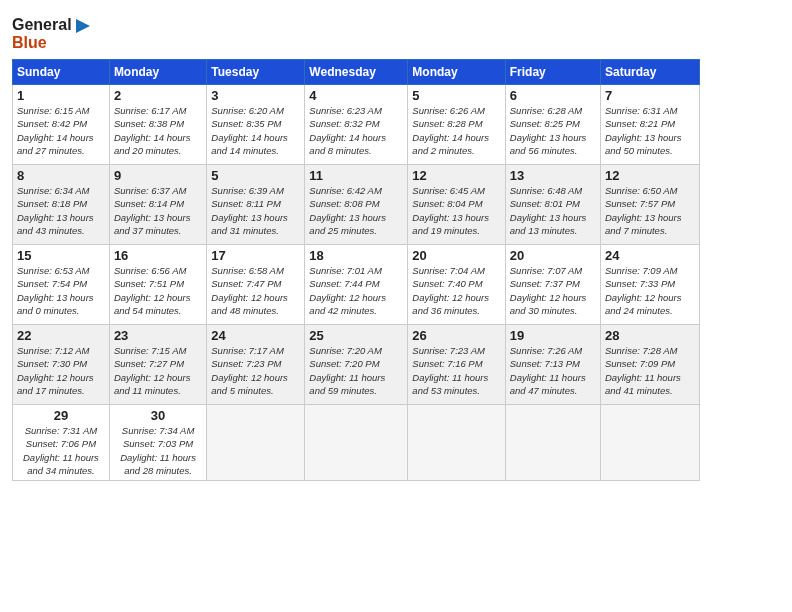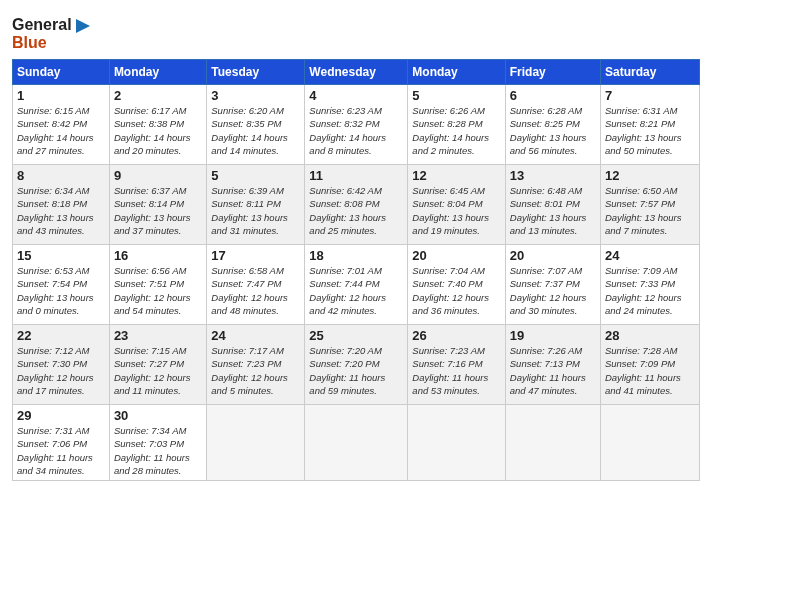--- a/index.html
+++ b/index.html
@@ -56,20 +56,21 @@
     .calendar td {
       border: 1px solid #ccc;
       vertical-align: top;
       padding: 3px 4px;
       width: 113px;
       height: 80px;
       background: #fff;
     }
     .calendar tr:last-child td {
       height: 70px;
+      text-align: center;
     }
     .day-num {
       font-size: 13px;
       font-weight: bold;
       color: #222;
       display: block;
       margin-bottom: 1px;
     }
     .day-info {
       font-size: 9.5px;

